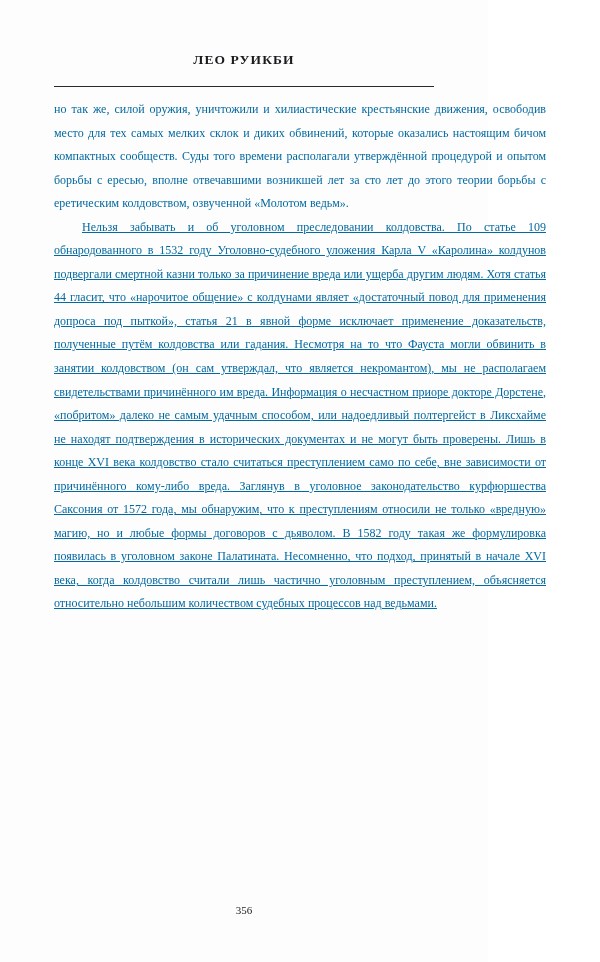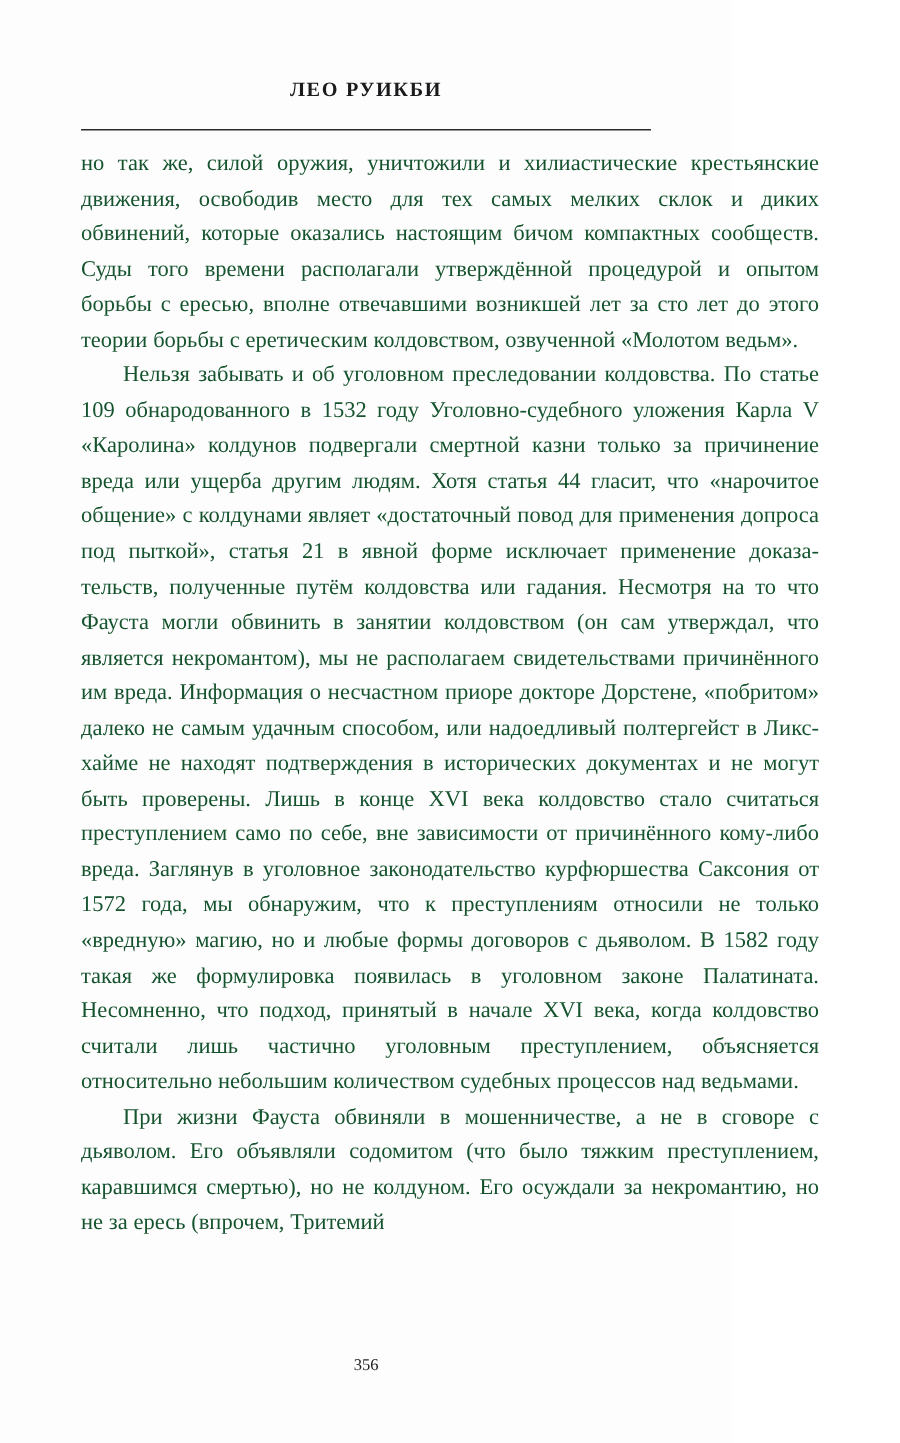--- a/index.html
+++ b/index.html
@@ -46,30 +46,31 @@
     background: #2a2a2d;
   }
   .body-col {
     position: absolute;
     left: 54px;
     top: 98px;
     width: 492px;
   }
   p.para {
     margin: 0;
-    font-size: 15px;
+    font-size: 12px;
     line-height: 23.55px;
     text-align: justify;
     text-justify: inter-word;
-    color: #14532d;
+    color: #0369a1;
     hyphens: manual;
     word-spacing: 0.1px;
   }
   p.indent {
     text-indent: 28px;
+    text-decoration: underline;
   }
   .folio {
     position: absolute;
     left: 0;
     right: 0;
     bottom: 46px;
     text-align: center;
     font-size: 11px;
     color: #1b1b1e;
   }
@@ -79,18 +80,17 @@
 
 <div class="page">
 
   <div class="running-head">ЛЕО РУИКБИ</div>
 
   <div class="head-rule"></div>
 
   <div class="body-col">
     <p class="para">но так же, силой оружия, уничтожили и хилиастические кре­стьянские движения, освободив место для тех самых мелких склок и диких обвинений, которые оказались настоящим би­чом компактных сообществ. Суды того времени располагали утверждённой процедурой и опытом борьбы с ересью, вполне отвечавшими возникшей лет за сто лет до этого теории борьбы с еретическим колдовством, озвученной «Молотом ведьм».</p>
     <p class="para indent">Нельзя забывать и об уголовном преследовании колдовства. По статье 109 обнародованного в 1532 году Уголовно-судебного уложения Карла V «Каролина» колдунов подвергали смертной казни только за причинение вреда или ущерба другим людям. Хотя статья 44 гласит, что «нарочитое общение» с колдунами являет «достаточный повод для применения допроса под пыт­кой», статья 21 в явной форме исключает применение доказа­тельств, полученные путём колдовства или гадания. Несмотря на то что Фауста могли обвинить в занятии колдовством (он сам утверждал, что является некромантом), мы не располага­ем свидетельствами причинённого им вреда. Информация о несчастном приоре докторе Дорстене, «побритом» далеко не самым удачным способом, или надоедливый полтергейст в Ликс­хайме не находят подтверждения в исторических документах и не могут быть проверены. Лишь в конце XVI века колдовство стало считаться преступлением само по себе, вне зависимости от причинённого кому-либо вреда. Заглянув в уголовное за­конодательство курфюршества Саксония от 1572 года, мы об­наружим, что к преступлениям относили не только «вредную» магию, но и любые формы договоров с дьяволом. В 1582 году такая же формулировка появилась в уголовном законе Пала­тината. Несомненно, что подход, принятый в начале XVI века, когда колдовство считали лишь частично уголовным престу­плением, объясняется относительно небольшим количеством судебных процессов над ведьмами.</p>
-    <p class="para indent">При жизни Фауста обвиняли в мошенничестве, а не в сго­воре с дьяволом. Его объявляли содомитом (что было тяжким преступлением, каравшимся смертью), но не колдуном. Его осуждали за некромантию, но не за ересь (впрочем, Тритемий</p>
   </div>
 
   <div class="folio">356</div>
 
 </div>
 
 </body></html>

